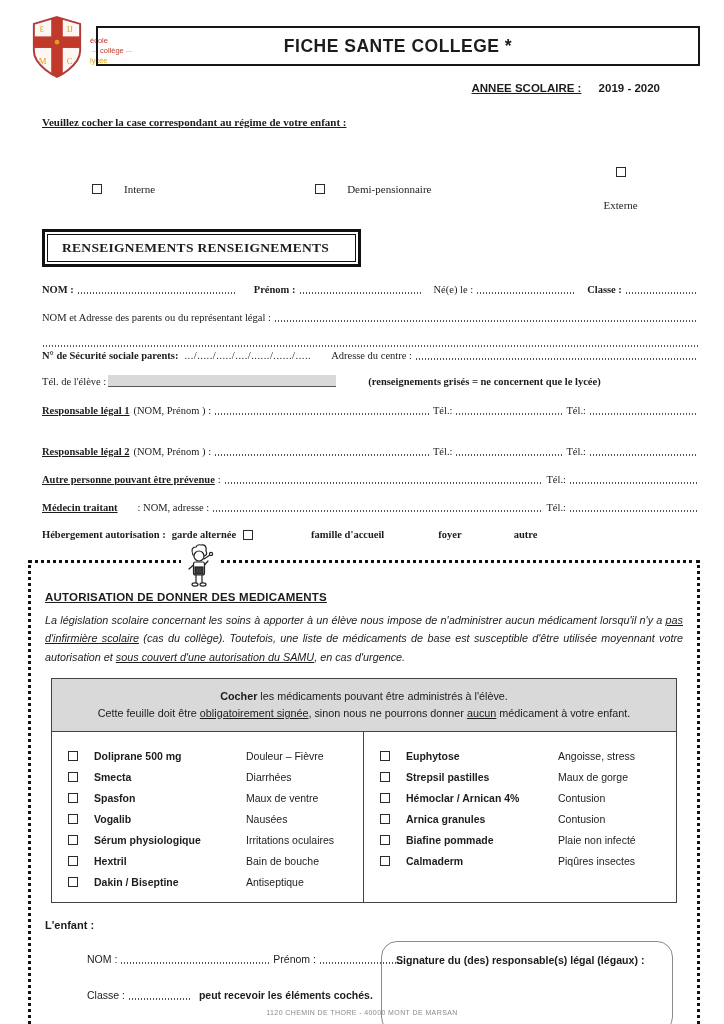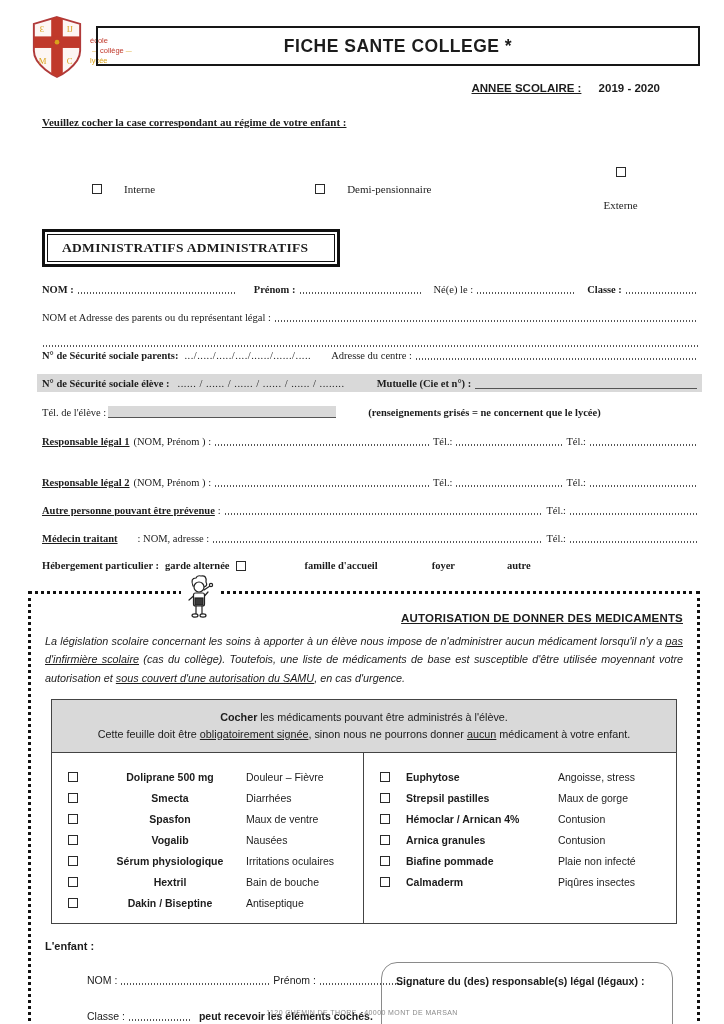--- a/index.html
+++ b/index.html
@@ -46,31 +46,31 @@
   .section-box-outer { display:inline-block; border:3px solid #111; padding:2px; margin-top:18px; }
   .section-box-inner { border:1px solid #111; padding:5px 26px 5px 14px; font-weight:bold; font-size:13.5px; letter-spacing:.3px; }
   .gray-row { background:#d9d9d9; padding:3px 5px; margin-left:-5px; margin-right:-2px; }
   .note-b { font-weight:bold; white-space:nowrap; }
   .pattern { white-space:nowrap; letter-spacing:.5px; }
   
   .dash-box {
     position:relative; margin:20px 24px 0 28px;
     border:3px dotted #111; padding:14px 14px 10px;
   }
-  .auth-title-wrap { text-align:right; margin-top:4px; }
+  .auth-title-wrap { text-align:left; margin-top:14px; }
   .auth-title { font-weight:bold; text-decoration:underline; font-size:11.5px; letter-spacing:.2px; }
   .chef { position:absolute; left:150px; top:-20px; background:#fff; padding:0 3px; }
   .auth-par { margin-top:8px; font-style:italic; font-size:10.8px; line-height:1.7; text-align:justify; }
   .auth-par .u { text-decoration:underline; }
   .med-table { border:1.3px solid #444; margin:12px 6px 0; }
   .med-head { background:#d9d9d9; border-bottom:1.3px solid #444; text-align:center; padding:9px 14px; line-height:1.55; font-size:10.8px; }
   .med-head .u { font-weight:normal; text-decoration:underline; }
   .med-body { display:flex; }
   .med-col { width:50%; padding:9px 6px 14px 16px; }
-  .med-col.left { border-right:1.3px solid #444;text-align:center; }
+  .med-col.left { border-right:1.3px solid #444; }
   .med-row { display:flex; align-items:center; margin-top:9px; }
   .med-row .cb { margin-right:16px; }
   .med-name { font-weight:bold; width:152px; flex:0 0 auto; }
   .med-use { }
   
   .child-section { position:relative; margin-top:16px; height:128px; }
   .child-label { font-weight:bold; font-size:11px; }
   .child-row { display:flex; align-items:flex-end; margin-left:42px; margin-top:22px; width:330px; }
   .child-row2 { display:flex; align-items:flex-end; margin-left:42px; margin-top:24px; width:340px; }
   .sig-box {
@@ -132,21 +132,21 @@
         <span>Demi-pensionnaire</span>
       </span>
       <span class="regime-opt o3">
         <span class="cb"></span>
         <span>Externe</span>
       </span>
     </div>
 
     
     <div class="section-box-outer">
-      <div class="section-box-inner">ADMINISTRATIFS ADMINISTRATIFS</div>
+      <div class="section-box-inner">RENSEIGNEMENTS RENSEIGNEMENTS</div>
     </div>
 
     <div class="row" style="margin-top:16px;">
       <span class="lbl b">NOM :</span>
       <span class="df" style="flex:0 0 160px;"></span>
       <span class="lbl b" style="margin-left:14px;">Prénom :</span>
       <span class="df" style="flex:0 0 124px;"></span>
       <span class="lbl" style="margin-left:8px;">Né(e) le :</span>
       <span class="df" style="flex:0 0 98px;"></span>
       <span class="lbl b" style="margin-left:10px;">Classe :</span>
@@ -161,26 +161,20 @@
       <span class="df" style="margin:0;"></span>
     </div>
 
     <div class="row" style="margin-top:1px;">
       <span class="lbl b">N° de Sécurité sociale parents:</span>
       <span class="pattern" style="margin:0 6px;">.../...../...../..../....../....../.....</span>
       <span class="lbl" style="margin-left:14px;">Adresse du centre :</span>
       <span class="df"></span>
     </div>
 
-    <div class="row gray-row" style="margin-top:13px;">
-      <span class="lbl b">N° de Sécurité sociale élève :</span>
-      <span class="pattern" style="margin:0 8px;">...... / ...... / ...... / ...... / ...... / ........</span>
-      <span class="lbl b" style="margin-left:24px;">Mutuelle (Cie et n°) :</span>
-      <span class="solidline" style="flex:1; margin-left:4px;"></span>
-    </div>
 
     <div class="row" style="margin-top:14px;">
       <span class="lbl">Tél. de l'élève :</span>
       <span class="solidline grayband" style="flex:0 0 228px; margin-left:2px;"></span>
       <span class="note-b" style="margin-left:32px;">(renseignements grisés = ne concernent  que le lycée)</span>
     </div>
 
     <div class="row" style="margin-top:17px;">
       <span class="lbl bu">Responsable légal 1</span>
       <span class="lbl" style="margin-left:4px;">(NOM, Prénom ) :</span>
@@ -211,21 +205,21 @@
 
     <div class="row" style="margin-top:16px;">
       <span class="lbl bu">Médecin traitant</span>
       <span class="lbl" style="margin-left:20px;">: NOM, adresse :</span>
       <span class="df"></span>
       <span class="lbl">Tél.:</span>
       <span class="df fix" style="width:128px;"></span>
     </div>
 
     <div class="row" style="margin-top:16px; align-items:center;">
-      <span class="lbl b">Hébergement particulier :</span>
+      <span class="lbl b">Hébergement autorisation :</span>
       <span class="lbl b" style="margin-left:6px;">garde alternée</span>
       <span class="cb" style="margin-left:7px;"></span>
       <span class="lbl b" style="margin-left:58px;">famille d'accueil</span>
       <span class="lbl b" style="margin-left:54px;">foyer</span>
       <span class="lbl b" style="margin-left:52px;">autre</span>
     </div>
   </div>
 
   <div class="dash-box">
     <div class="chef">

